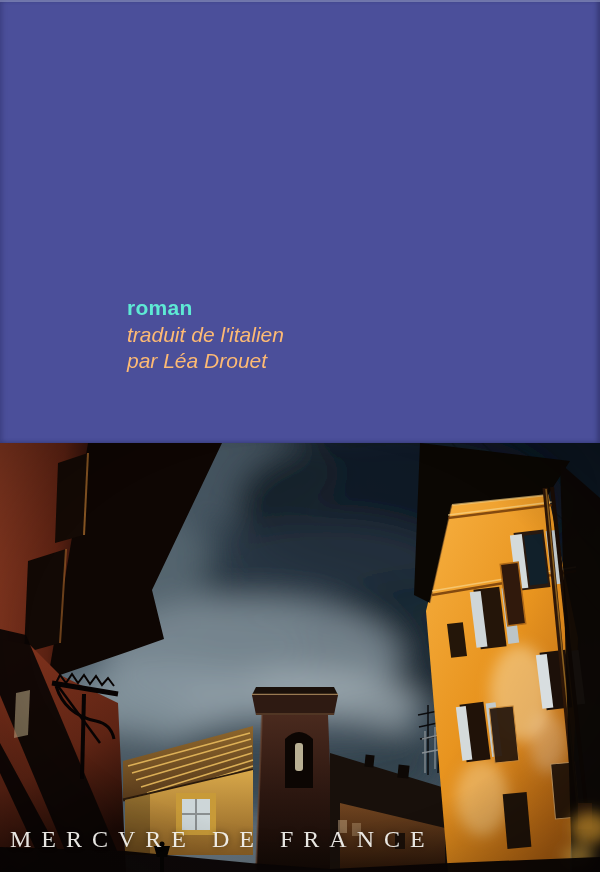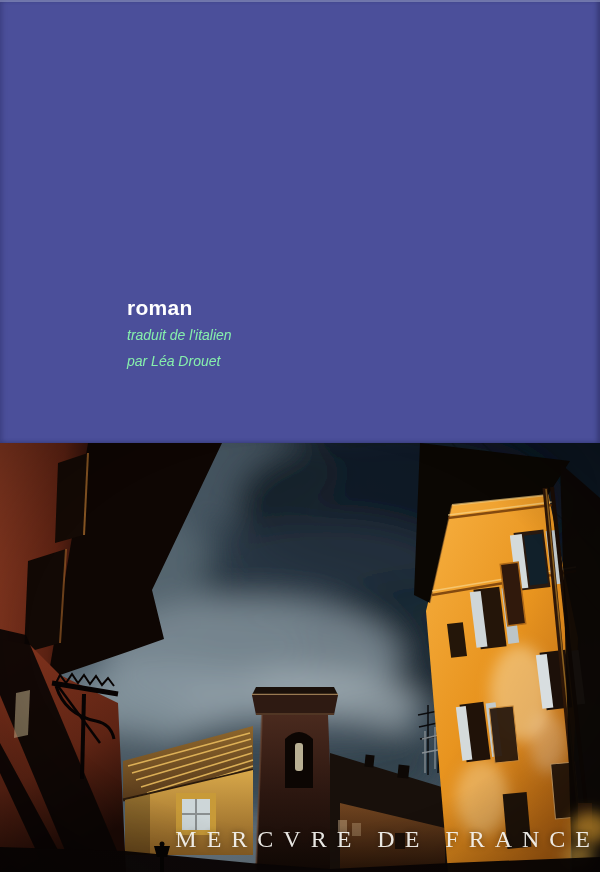--- a/index.html
+++ b/index.html
@@ -19,28 +19,28 @@
     color:#f0a437;font-weight:400;white-space:nowrap;
   }
   .title{
     position:absolute;left:127px;top:219px;
     font-family:"Liberation Serif",serif;font-weight:700;
     font-size:49px;line-height:1;letter-spacing:-1px;
     color:#f6f6fa;white-space:nowrap;
   }
   .genre{
     position:absolute;left:127px;top:296px;
-    font-size:21px;font-weight:700;color:#ffffff;letter-spacing:.3px;
-  }
-  .trans{position:absolute;left:127px;top:322px;color:#86efac;
-    font-size:14px;font-style:italic;line-height:26px;}
+    font-size:21px;font-weight:700;color:#5eead4;letter-spacing:.3px;
+  }
+  .trans{position:absolute;left:127px;top:322px;color:#fdba74;
+    font-size:21px;font-style:italic;line-height:26px;}
   .photo{position:absolute;left:0;top:443px;width:600px;height:429px;background:#23313d;}
   .photo svg{display:block;}
   .publisher{
-    position:absolute;left:0;top:384px;width:600px;text-align:right;
+    position:absolute;left:0;top:384px;width:600px;text-align:left;
     font-family:"Liberation Serif",serif;font-size:24px;line-height:1;
     color:#f3f2ee;letter-spacing:10px;text-indent:10px;opacity:.95;
     text-shadow:0 0 6px rgba(0,0,0,.45);white-space:nowrap;
   }
 </style>
 </head>
 <body>
 
 <div class="cover">
 

